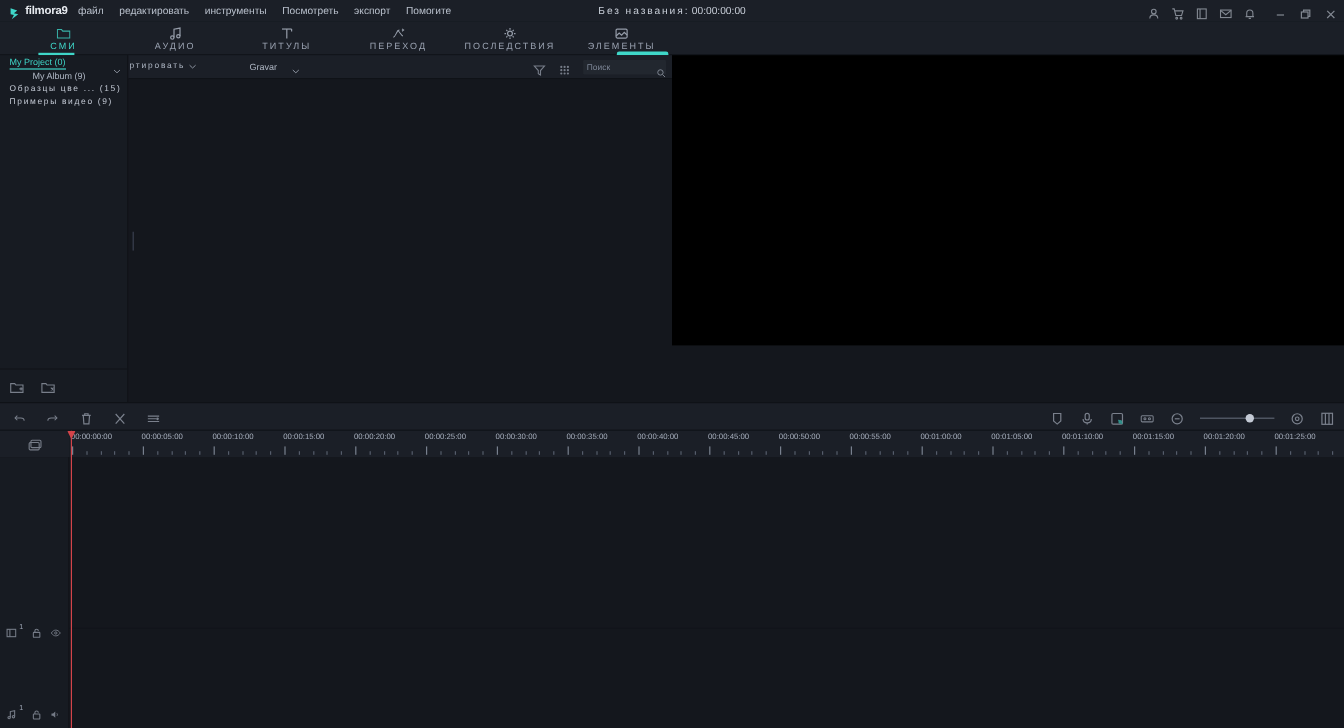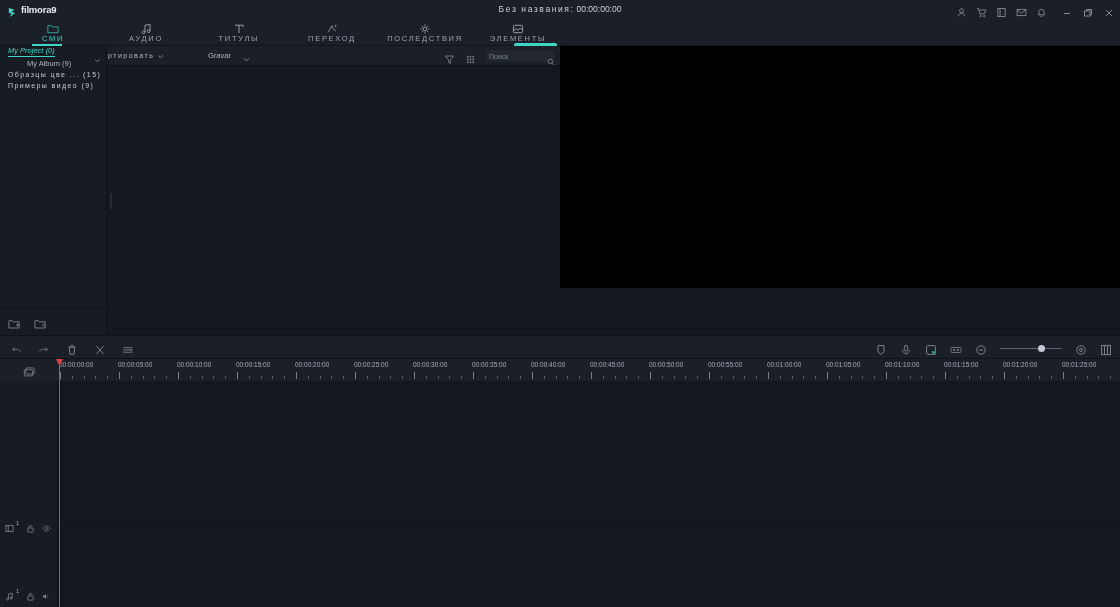--- a/index.html
+++ b/index.html
@@ -70,23 +70,22 @@
     cursor: default;
   }
 
   
   .sidebar {
     position: absolute; top: 46px; left: 0; width: 107px; height: 289px;
     background: #171b22;
     border-right: 1px solid #0f1217;
   }
   .proj-row {
-    height: 12px; display: flex; align-items: flex-start; padding: 0 4px 0 8px;
+    height: 12px; display: flex; align-items: center; padding: 0 4px 0 8px;
     position: relative;
-    font-style: italic;
   }
   .proj-row .pl {
     font-size: 7.5px; color: #3fd6c8; border-bottom: 1px solid #3fd6c8; line-height: 10px;
   }
   .chev { position: absolute; right: 5px; top: 3px; width: 7px; height: 5px; opacity: .7; }
   .tree-item {
     height: 11px; display: flex; align-items: center;
     font-size: 7.5px; color: #aeb6c3; white-space: nowrap;
   }
   .tree-item.lvl2 { padding-left: 27px; }
@@ -266,20 +265,28 @@
 <div class="app">
 
   <div class="titlebar">
     <div class="logo-wrap">
       <span class="logo-mark">
         <svg viewBox="0 0 12 12" width="11" height="11">
           <path d="M2 1 L8 3 L5 5.5 L9 6.5 L3 11 L5 7 L2 6.5 Z" fill="#3fd6c8"></path>
         </svg>
       </span>
       <span class="logo-text">filmora9</span>
+    </div>
+    <div class="menubar">
+      <span class="menu-item">файл</span>
+      <span class="menu-item">редактировать</span>
+      <span class="menu-item">инструменты</span>
+      <span class="menu-item">Посмотреть</span>
+      <span class="menu-item">экспорт</span>
+      <span class="menu-item">Помогите</span>
     </div>
 
     <div class="title-center">
       <div class="title-center-inner">
         <span class="doc-title">Без названия:</span>
         <span class="doc-time">00:00:00:00</span>
       </div>
     </div>
 
     <div class="title-right">

